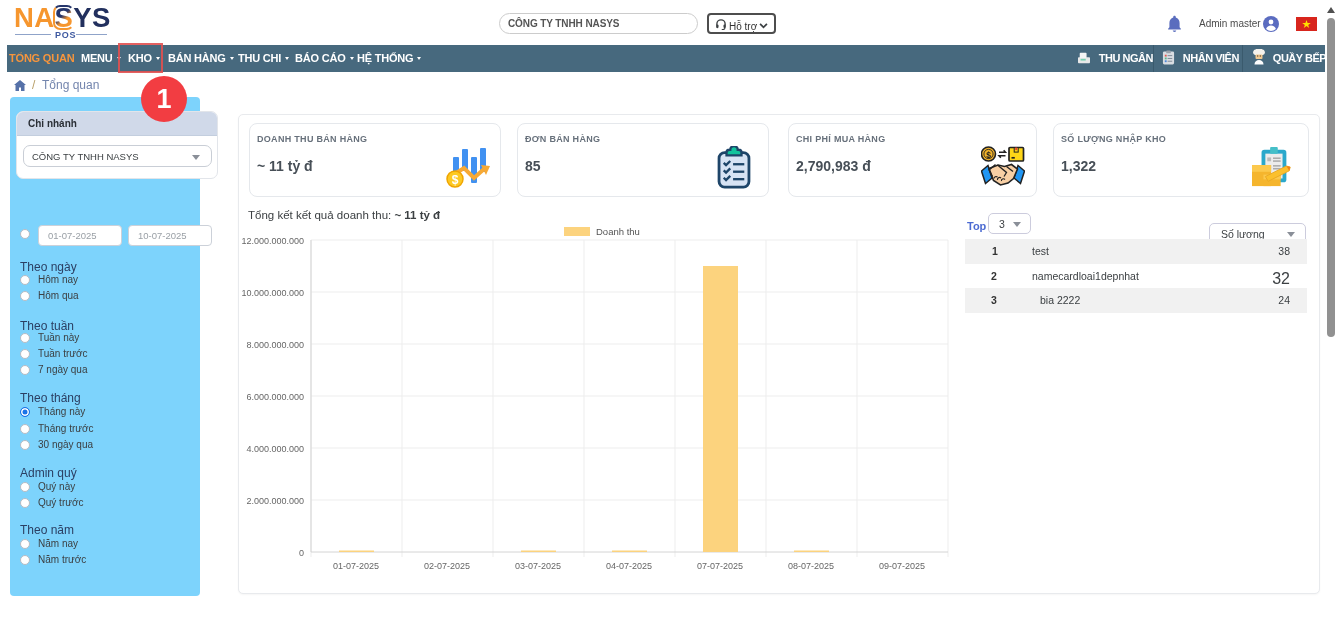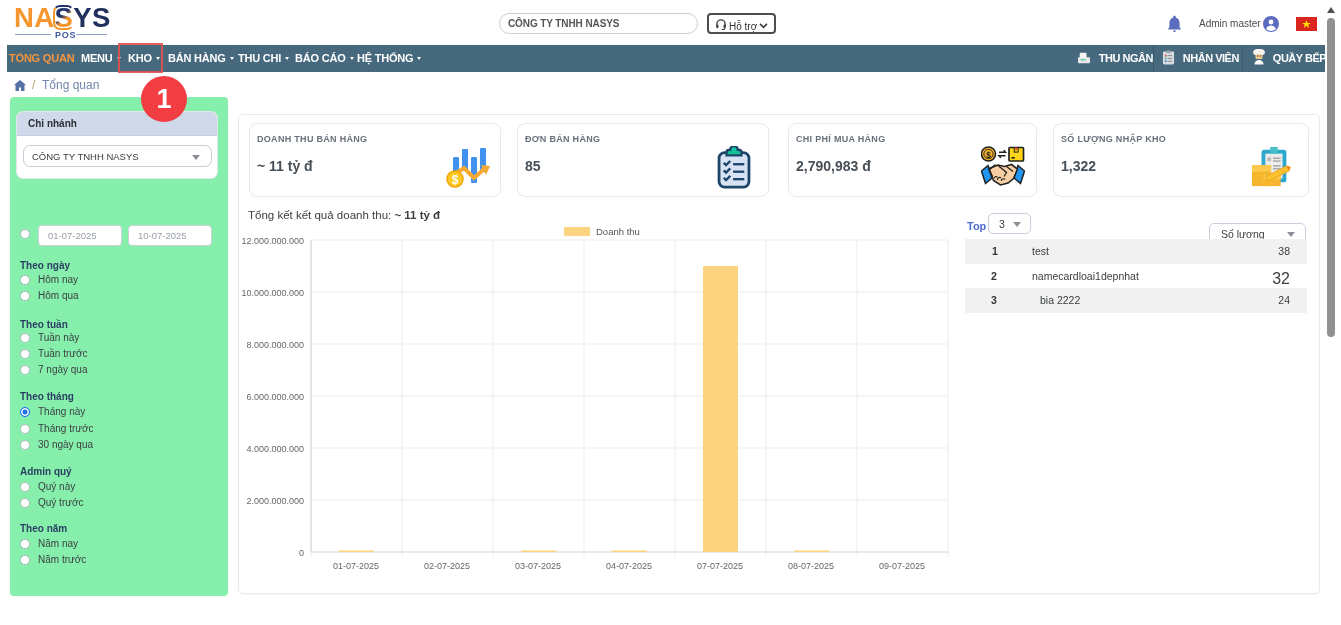--- a/index.html
+++ b/index.html
@@ -40,29 +40,29 @@
 
 #crumb { left:0; top:72px; width:1341px; height:25px; background:#fff; }
 
 
 #redbox { left:118px; top:43px; width:45px; height:30px; border:2px solid rgba(225,80,80,0.9); }
 #redcirc { left:141px; top:76px; width:46px; height:46px; border-radius:50%;
   background:#f23d42; color:#fff; font-size:27px; font-weight:bold; text-align:center;
   line-height:46px; }
 
 
-#sidebar { left:10px; top:97px; width:218px; height:499px; background:#86efac; border-radius:4px; }
+#sidebar { left:10px; top:97px; width:190px; height:499px; background:#7dd3fc; border-radius:4px; }
 .panel { position:absolute; left:6px; width:202px; background:#fff; border-radius:7px;
   border:1px solid #e2e5ea; overflow:hidden; }
 .phead { height:24px; background:#d0d9e9; color:#2a2f36; font-size:10px; font-weight:bold;
   line-height:24px; padding-left:11px; border-bottom:1px solid #c3cede; }
 .selbox { position:absolute; border:1px solid #c9ced6; border-radius:7px; background:#fff; }
 .selcaret { position:absolute; width:0; height:0; border-left:4px solid transparent;
   border-right:4px solid transparent; border-top:5px solid #8a8f98; }
-.slabel { position:absolute; font-size:10px; font-weight:bold; color:#2b3f63; left:10px;text-align:center; }
+.slabel { position:absolute; font-size:12px; font-weight:normal; color:#2b3f63; left:10px;text-align:center; }
 .radio { position:absolute; width:10px; height:10px; border:1.5px solid #b6bcc4;
   border-radius:50%; background:#fff; }
 .rlabel { position:absolute; font-size:10px; color:#3c4043; left:28px; }
 .dinput { position:absolute; height:21px; border:1px solid #ccd1d9; border-radius:4px;
   background:#fff; font-size:9.5px; color:#9aa0a6; line-height:19px; padding-left:9px; }
 
 
 #main { left:238px; top:114px; width:1082px; height:480px; background:#fff;
   border:1px solid #e8eaed; border-radius:5px; box-shadow:0 1px 2px rgba(0,0,0,0.04); }
 .stat { position:absolute; top:8px; height:74px; background:#fff; border:1px solid #e5e8ec;

